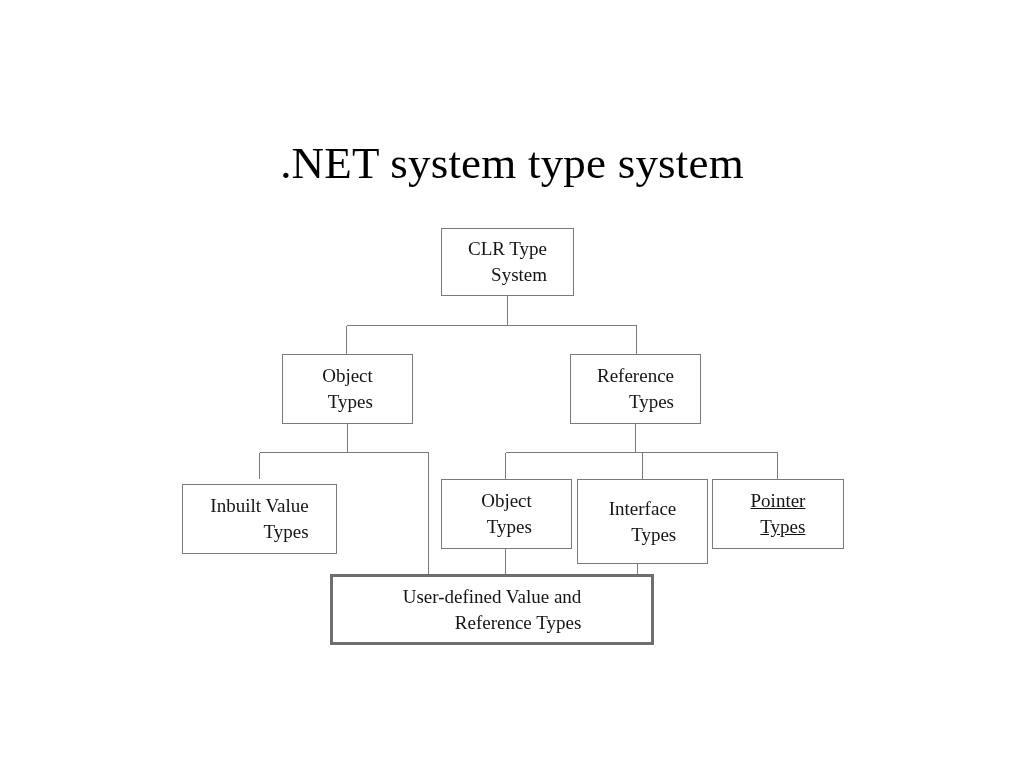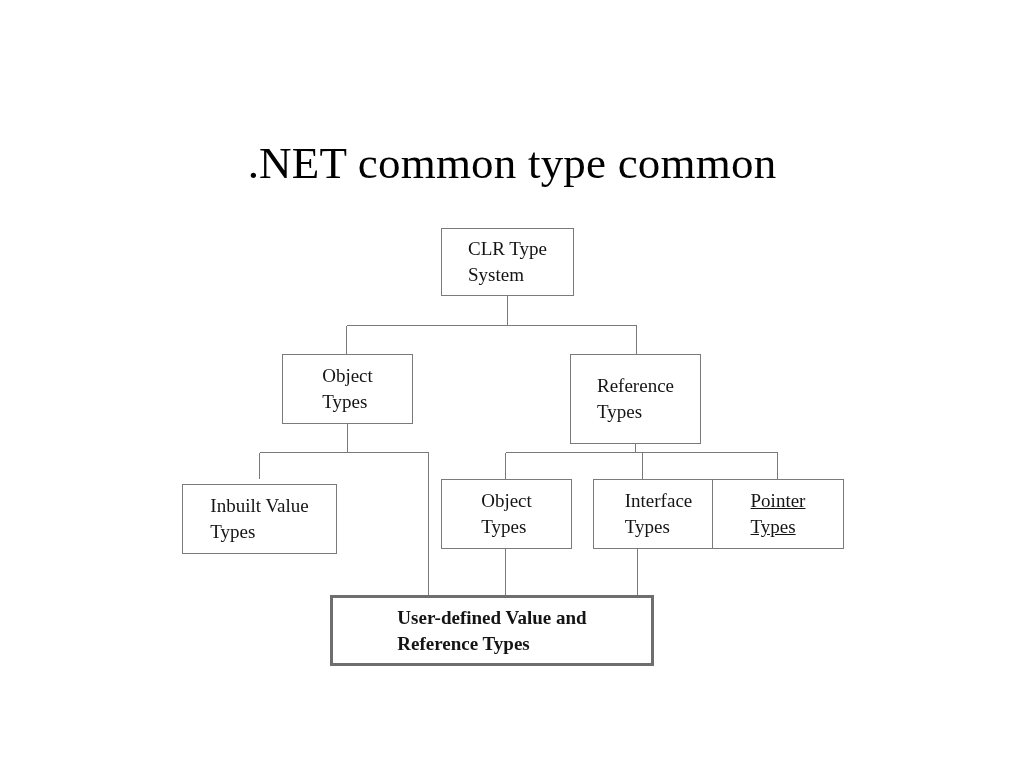--- a/index.html
+++ b/index.html
@@ -50,48 +50,48 @@
   }
 
   .node {
     position: absolute;
     box-sizing: border-box;
     background: #ffffff;
     border: 1px solid #7a7a7a;
     display: flex;
     align-items: center;
     justify-content: center;
-    text-align: left;
+    text-align: right;
     font-size: 19px;
     line-height: 26px;
     color: #141414;
     z-index: 2;
   }
   .node .node-label {
     display: block;
     white-space: pre-line;
   }
   .node.emphasis {
     border: 3px solid #6e6e6e;
   }
 
   
   #node-clr            { left: 441px; top: 228px; width: 133px; height: 68px; }
   #node-value          { left: 282px; top: 354px; width: 131px; height: 70px; }
-  #node-reference      { left: 570px; top: 354px; width: 131px; height: 90px; }
+  #node-reference      { left: 570px; top: 354px; width: 131px; height: 70px; }
   #node-inbuilt-value  { left: 182px; top: 484px; width: 155px; height: 70px; }
   #node-object         { left: 441px; top: 479px; width: 131px; height: 70px; }
-  #node-interface      { left: 577px; top: 479px; width: 131px; height: 70px; margin-left: 16px; }
+  #node-interface      { left: 577px; top: 479px; width: 131px; height: 85px; }
   #node-pointer        { left: 712px; top: 479px; width: 132px; height: 70px; text-decoration: underline; }
-  #node-user-defined   { left: 330px; top: 595px; width: 324px; height: 71px; font-weight: bold; }
+  #node-user-defined   { left: 330px; top: 574px; width: 324px; height: 71px; }
 </style>
 </head>
 <body>
 
-<h1 id="slide-title">.NET common type common</h1>
+<h1 id="slide-title">.NET system type system</h1>
 
 <div id="diagram">
 
   <svg id="connector-layer" width="1024" height="768" viewBox="0 0 1024 768" xmlns="http://www.w3.org/2000/svg" shape-rendering="crispEdges">
     <g stroke="#7a7a7a" stroke-width="1.6" fill="none">
 
       <path d="M507.5,296 L507.5,325.5"></path>
       <path d="M346.5,325.5 L636.5,325.5"></path>
       <path d="M346.5,325.5 L346.5,354"></path>
       <path d="M636.5,325.5 L636.5,354"></path>

